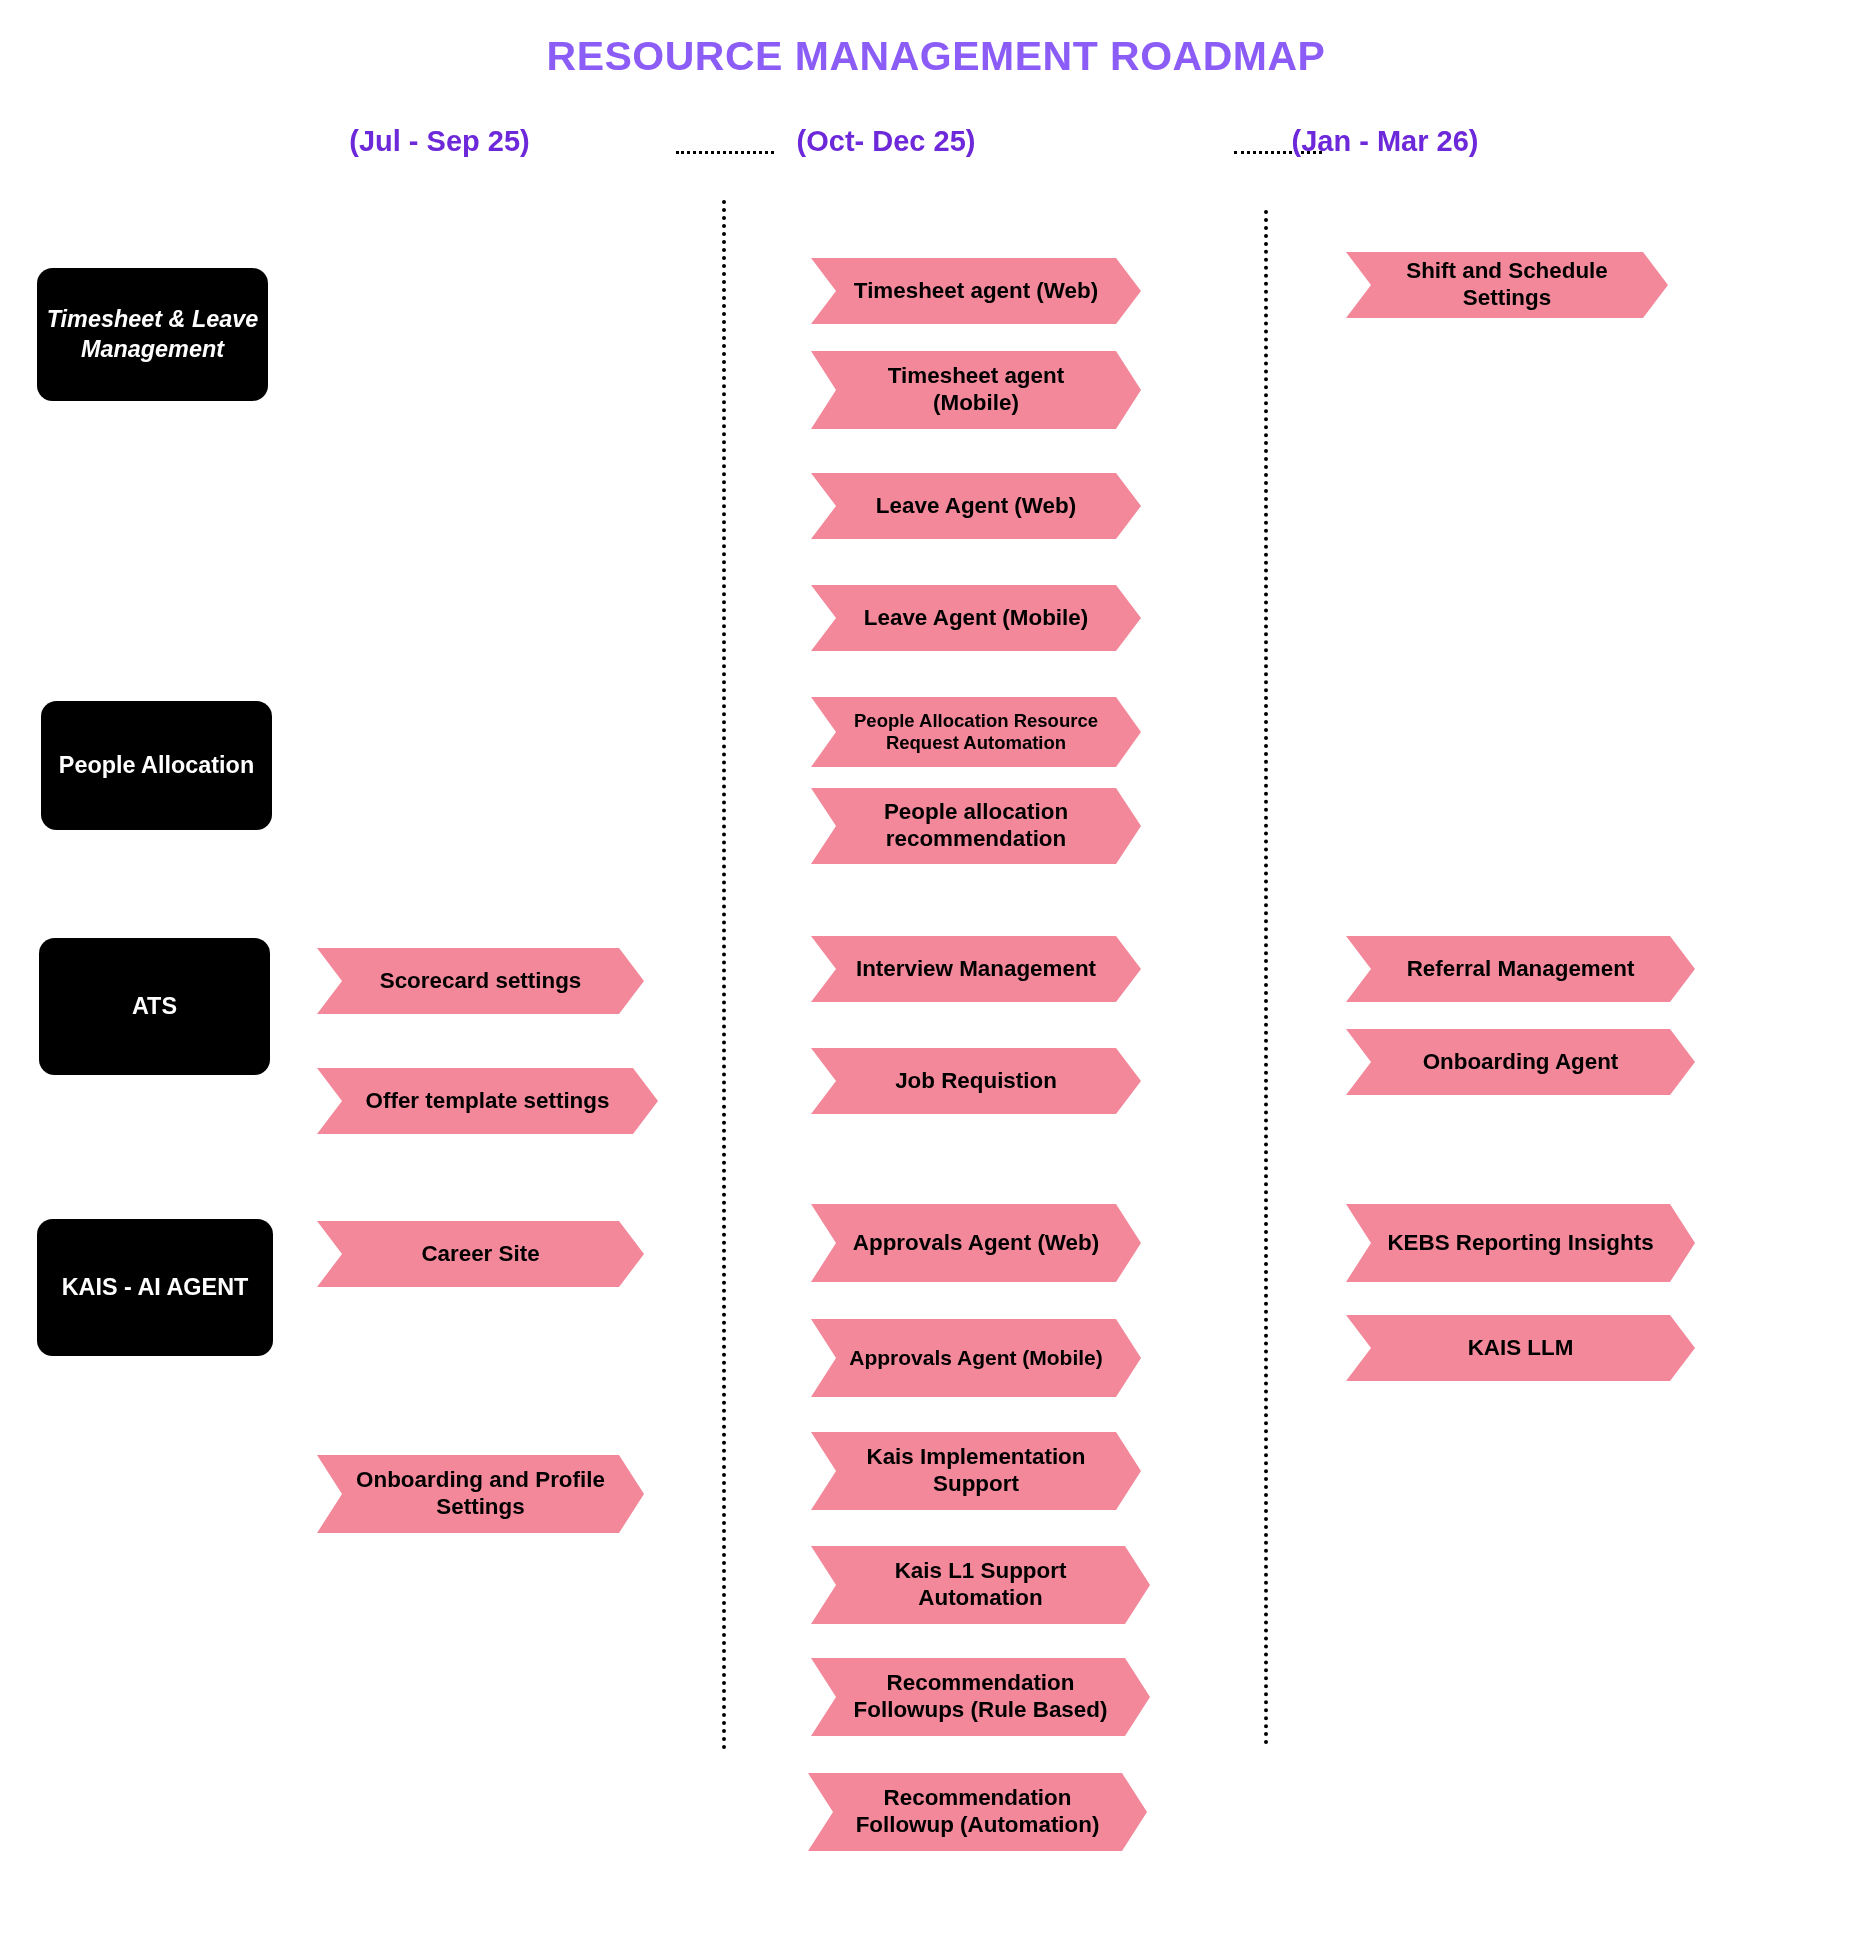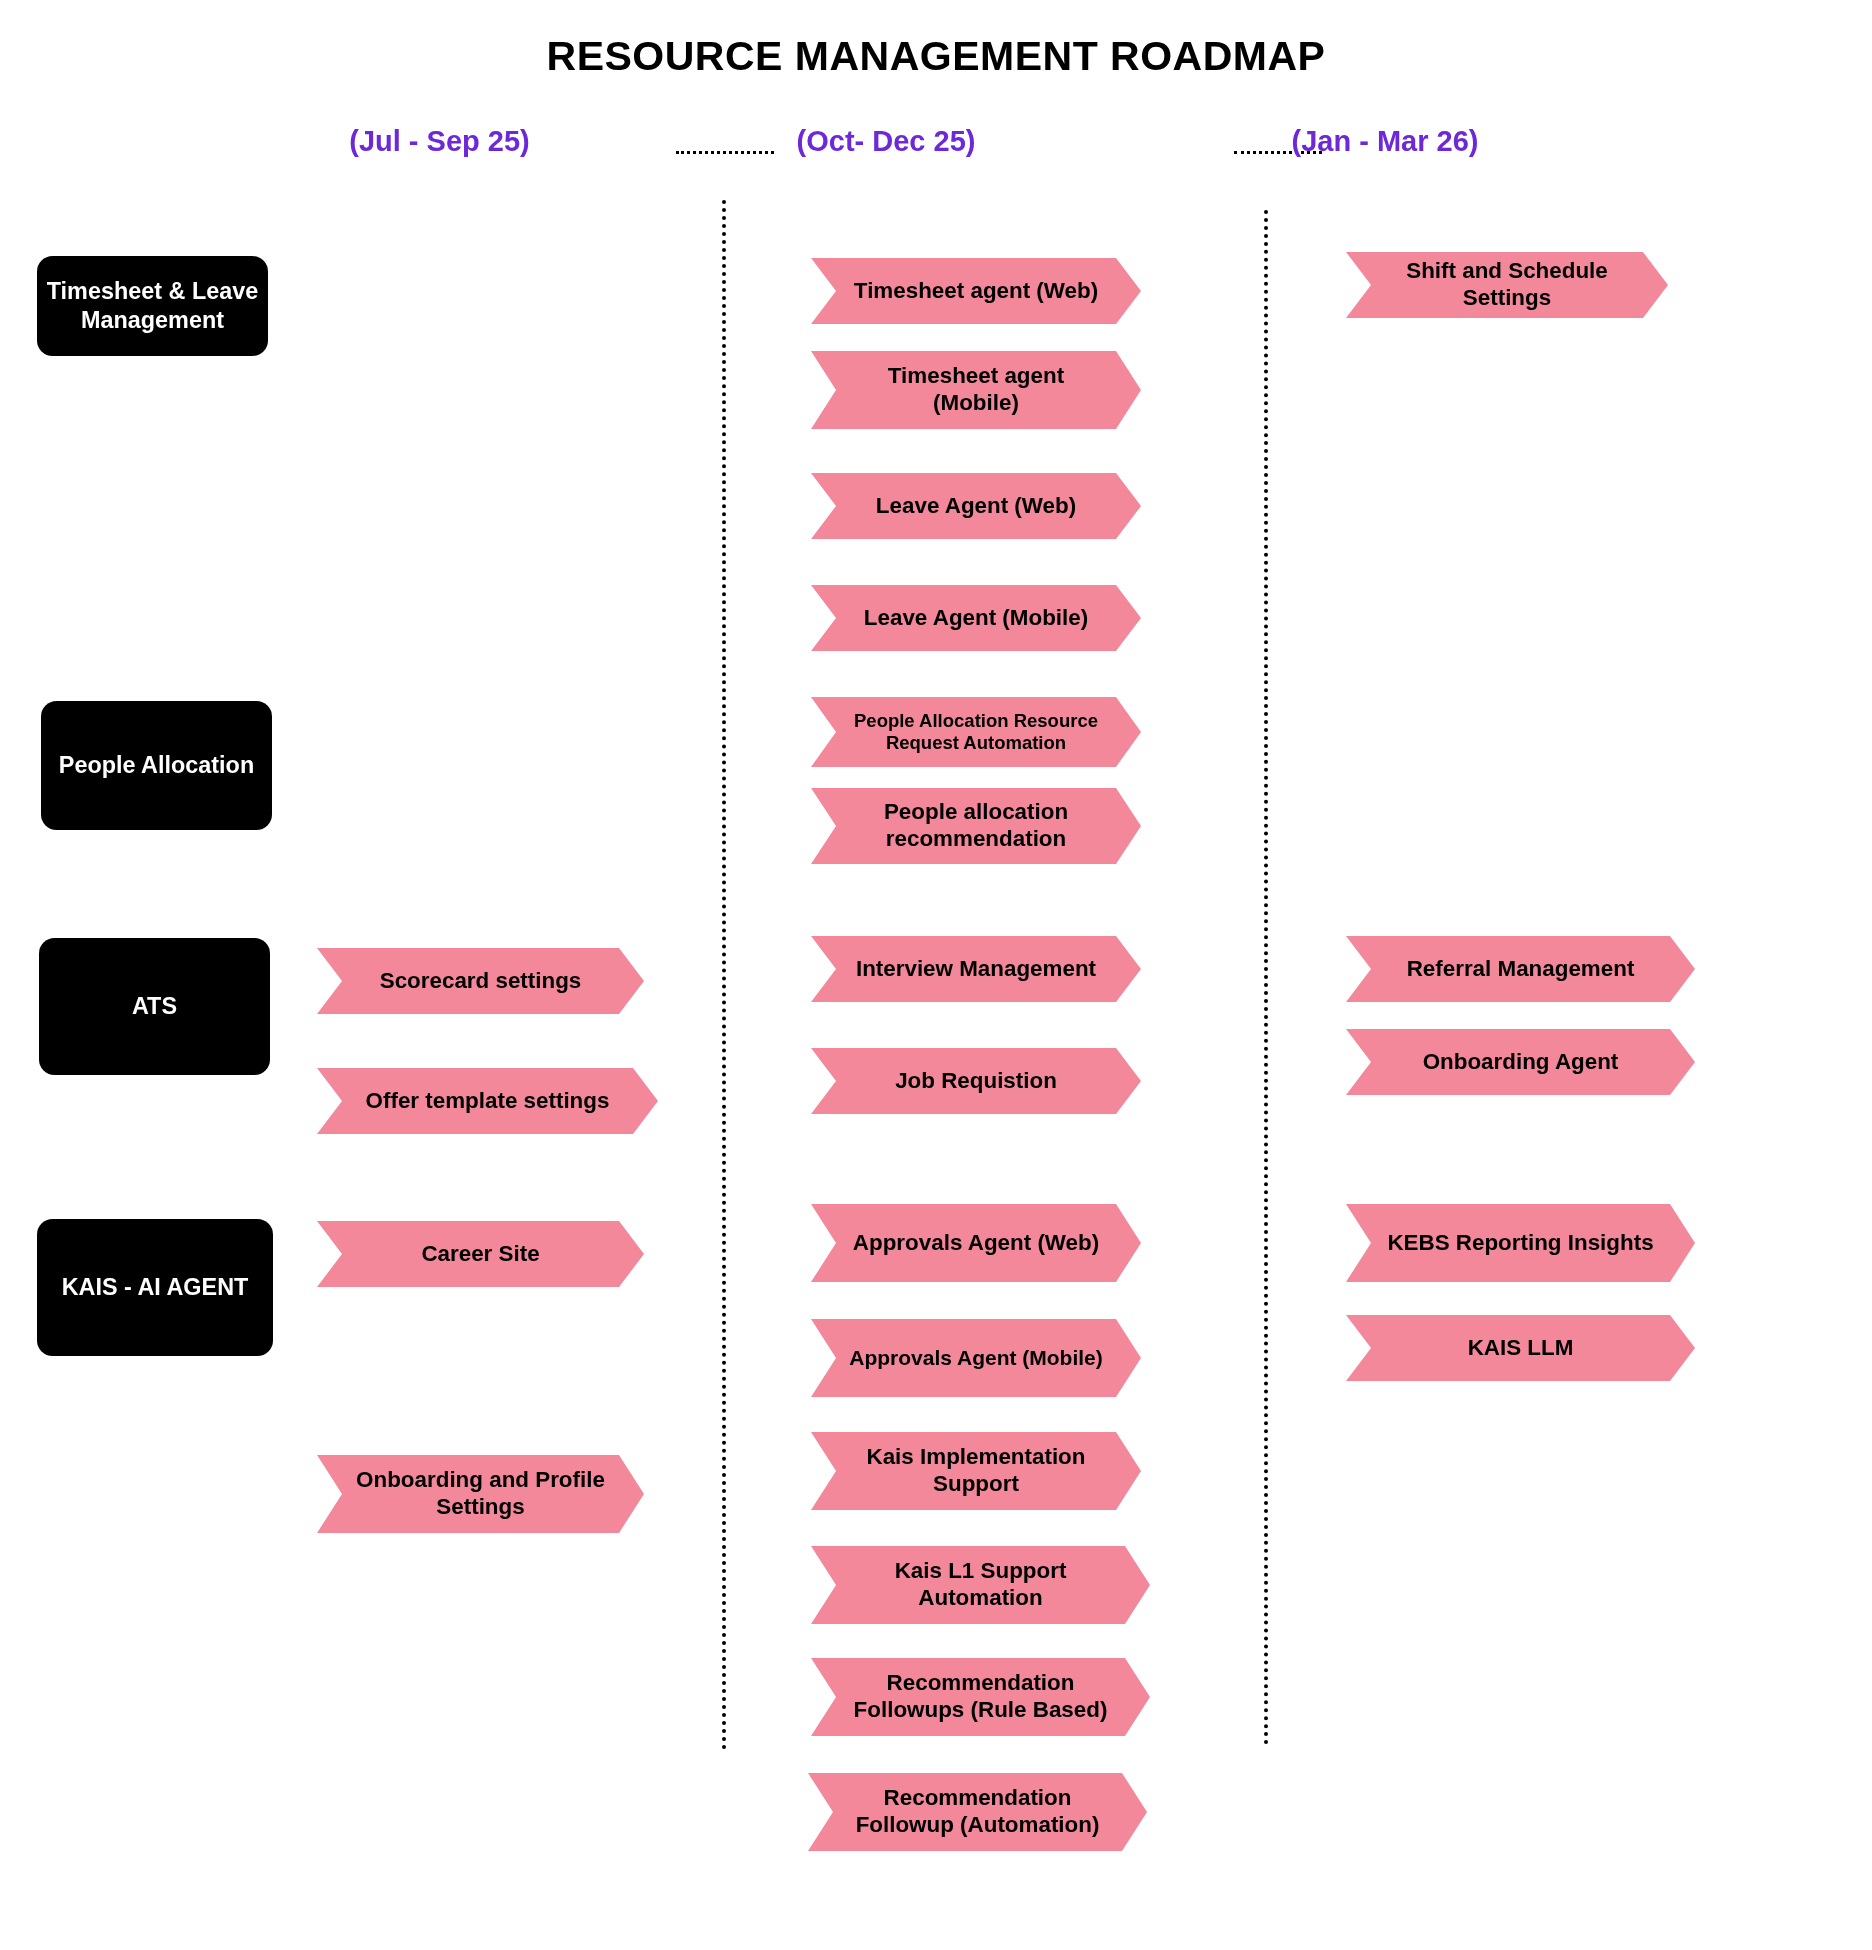--- a/index.html
+++ b/index.html
@@ -24,21 +24,21 @@
 
   .title {
     position: absolute;
     top: 33px;
     left: 0;
     width: 1872px;
     text-align: center;
     font-size: 41px;
     font-weight: bold;
     letter-spacing: 0.5px;
-    color: #000000;
+    color: #8b5cf6;
   }
 
   .phase-label {
     position: absolute;
     font-size: 29px;
     font-weight: bold;
     color: #6d28d9;
     text-align: center;
     white-space: nowrap;
   }
@@ -96,21 +96,21 @@
 
   <div class="phase-label" style="left:293px; top:125px; width:293px;">(Jul - Sep 25)</div>
   <div class="phase-connector" style="left:676px; top:151px; width:98px;"></div>
   <div class="phase-label" style="left:720px; top:125px; width:332px;">(Oct- Dec 25)</div>
   <div class="phase-connector" style="left:1234px; top:151px; width:88px;"></div>
   <div class="phase-label" style="left:1219px; top:125px; width:332px;">(Jan - Mar 26)</div>
 
   <div class="divider" style="left:722px; top:200px; height:1551px;"></div>
   <div class="divider" style="left:1264px; top:210px; height:1536px;"></div>
 
-  <div class="category" style="left:37px; top:256px; width:231px; height:100px;">Timesheet &amp; Leave Management</div>
+  <div class="category" style="left:37px; top:268px; width:231px; height:133px;font-style:italic;">Timesheet &amp; Leave Management</div>
   <div class="category" style="left:41px; top:701px; width:231px; height:129px;">People Allocation</div>
   <div class="category" style="left:39px; top:938px; width:231px; height:137px;">ATS</div>
   <div class="category" style="left:37px; top:1219px; width:236px; height:137px;">KAIS - AI AGENT</div>
 
   <div class="chevron" style="left:811px; top:258px; width:330px; height:66px; font-size:22.4px;">
     <span>Timesheet agent (Web)</span>
   </div>
   <div class="chevron" style="left:1346px; top:252px; width:322px; height:66px; font-size:22.4px;">
     <span>Shift and Schedule Settings</span>
   </div>

